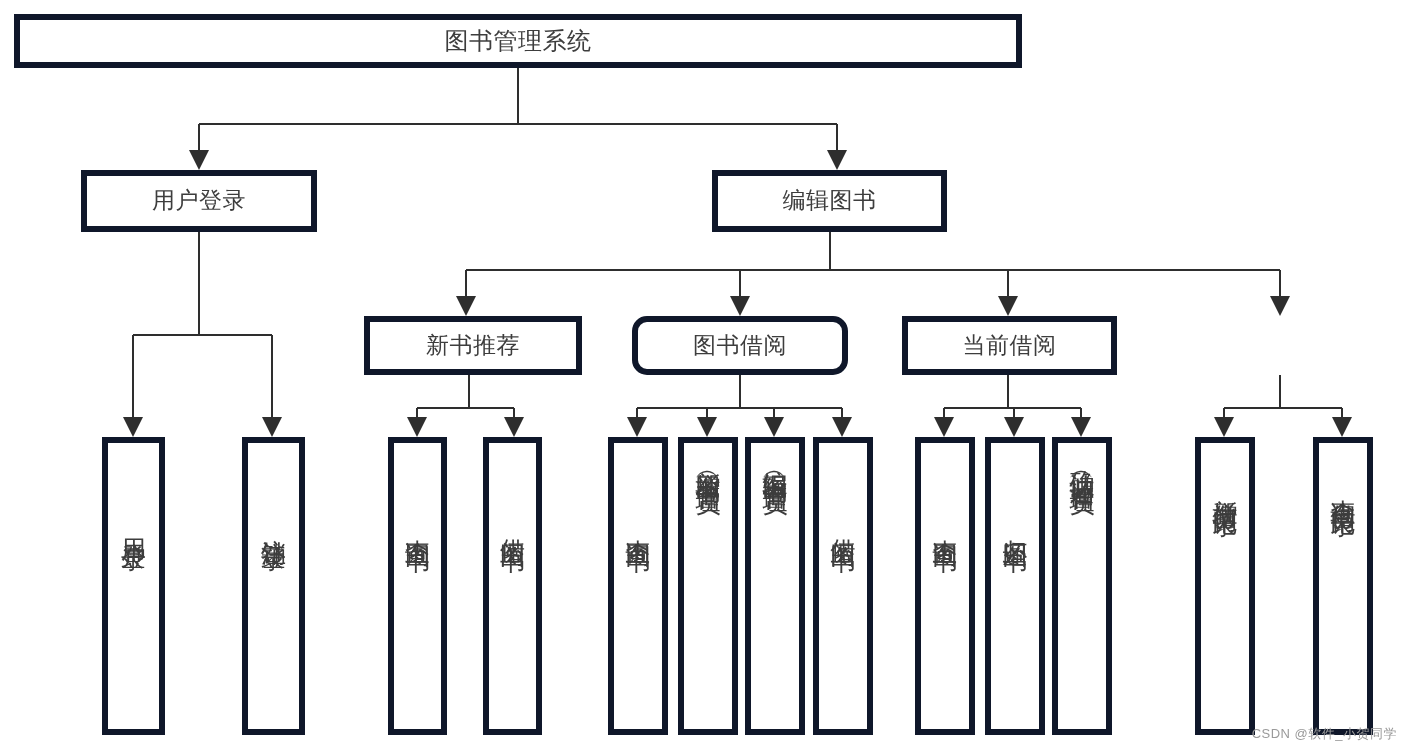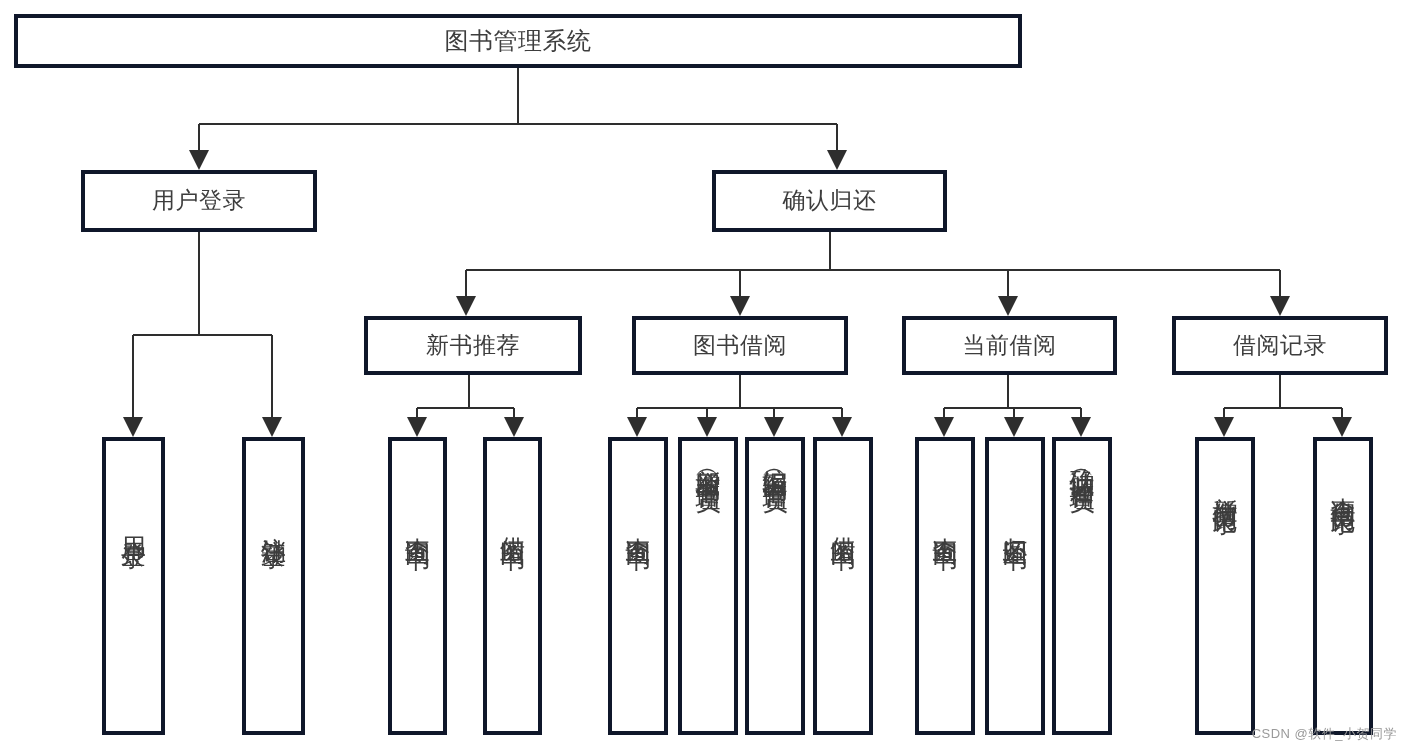--- a/index.html
+++ b/index.html
@@ -23,21 +23,21 @@
     left: 0;
     top: 0;
     width: 1405px;
     height: 747px;
     pointer-events: none;
   }
   .node {
     position: absolute;
     box-sizing: border-box;
     background: #ffffff;
-    border: 4px solid #0f172a;
+    border: 6px solid #0f172a;
     display: flex;
     align-items: center;
     justify-content: center;
     color: #3d3d3d;
     z-index: 2;
   }
   .node .label {
     display: block;
     text-align: center;
     line-height: 1.18;
@@ -156,35 +156,32 @@
   </svg>
 
   <div class="node h root" style="left:14px; top:14px; width:1008px; height:54px;">
     <span class="label">图书管理系统</span>
   </div>
 
   <div class="node h" style="left:81px; top:170px; width:236px; height:62px;">
     <span class="label">用户登录</span>
   </div>
   <div class="node h" style="left:712px; top:170px; width:235px; height:62px;">
-    <span class="label">确认归还</span>
+    <span class="label">编辑图书</span>
   </div>
 
   <div class="node h" style="left:364px; top:316px; width:218px; height:59px;">
     <span class="label">新书推荐</span>
   </div>
-  <div class="node h" style="left:632px; top:316px; width:216px; height:59px;">
+  <div class="node h" style="left:632px; top:316px; width:216px; height:59px;border-radius:15px;">
     <span class="label">图书借阅</span>
   </div>
   <div class="node h" style="left:902px; top:316px; width:215px; height:59px;">
     <span class="label">当前借阅</span>
   </div>
-  <div class="node h" style="left:1172px; top:316px; width:216px; height:59px;">
-    <span class="label">借阅记录</span>
-  </div>
 
   <div class="node v" style="left:102px; top:437px; width:63px; height:298px; padding-top:76px;">
     <span class="label">用户登录</span>
   </div>
   <div class="node v" style="left:242px; top:437px; width:63px; height:298px; padding-top:76px;">
     <span class="label">注销登录</span>
   </div>
 
   <div class="node v" style="left:388px; top:437px; width:59px; height:298px; padding-top:76px;">
     <span class="label">查询图书</span>

